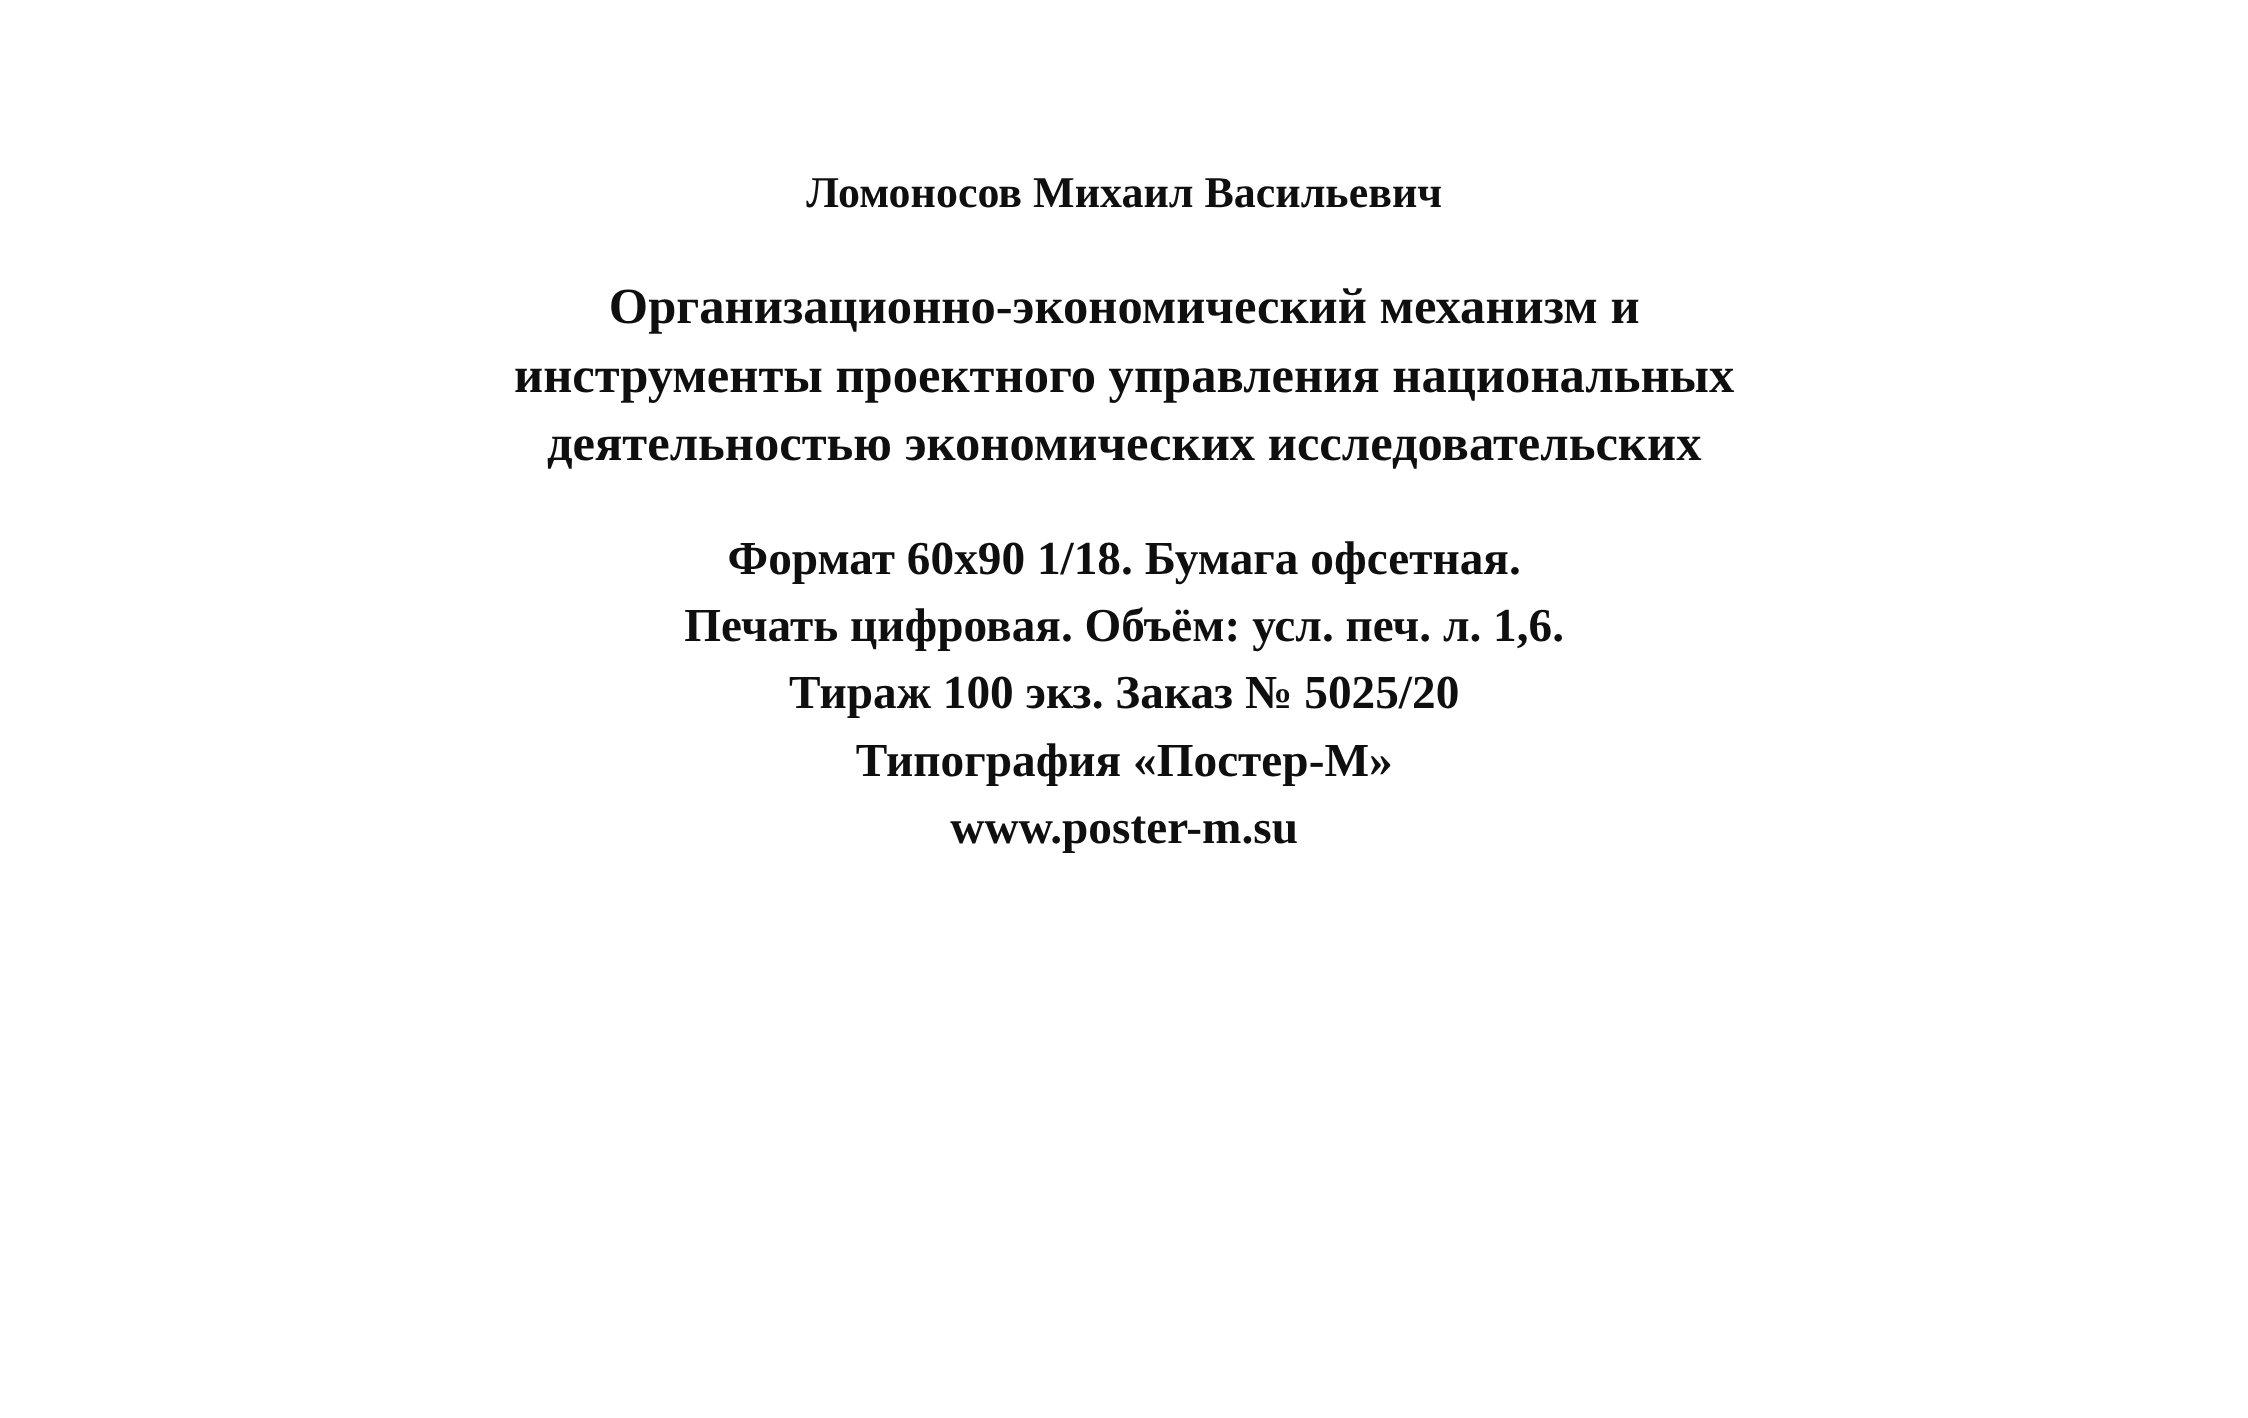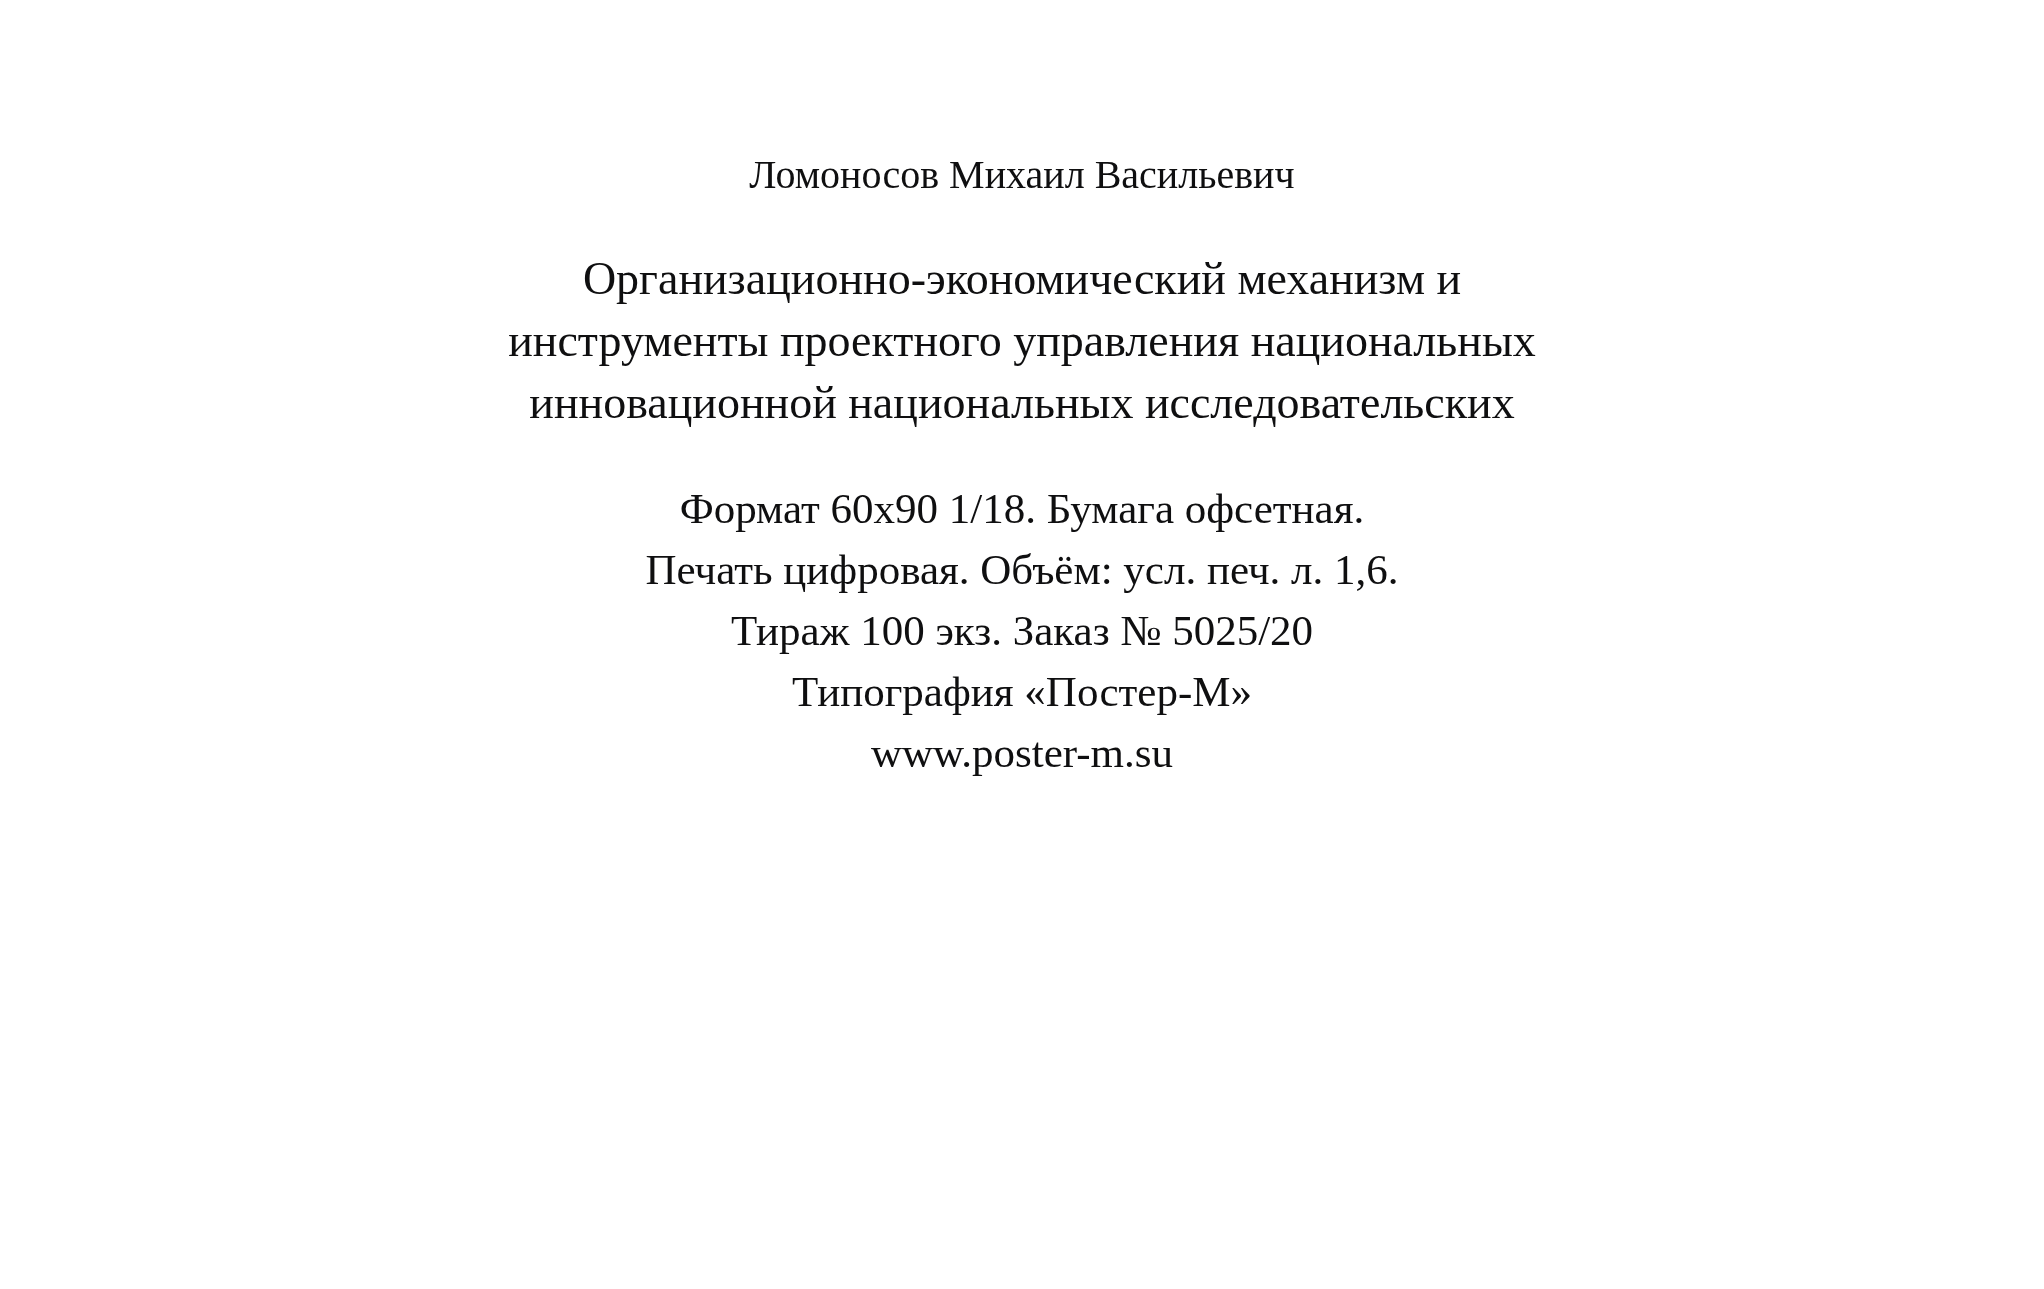--- a/index.html
+++ b/index.html
@@ -17,20 +17,21 @@
   }
   .page {
     box-sizing: border-box;
     width: 2044px;
     height: 903px;
     padding: 150px 120px 80px 120px;
     display: flex;
     flex-direction: column;
     align-items: center;
     background: #ffffff;
+    font-weight: bold;
   }
   .block {
     width: 100%;
     text-align: center;
   }
   .author {
     font-size: 40px;
     line-height: 1.25;
     margin-bottom: 48px;
   }
@@ -59,21 +60,21 @@
 </head>
 <body>
 
 <div class="page">
 
   <div class="block author">Ломоносов Михаил Васильевич</div>
 
   <div class="block title">
     <span class="line">Организационно-экономический механизм и</span>
     <span class="line">инструменты проектного управления национальных</span>
-    <span class="line">инновационной национальных исследовательских</span>
+    <span class="line">деятельностью экономических исследовательских</span>
   </div>
 
 
   <div class="block imprint">
     <span class="line">Формат 60x90 1/18. Бумага офсетная.</span>
     <span class="line">Печать цифровая. Объём: усл. печ. л. 1,6.</span>
     <span class="line">Тираж 100 экз. Заказ № 5025/20</span>
     <span class="line">Типография «Постер-М»</span>
     <span class="line">www.poster-m.su</span>
   </div>

